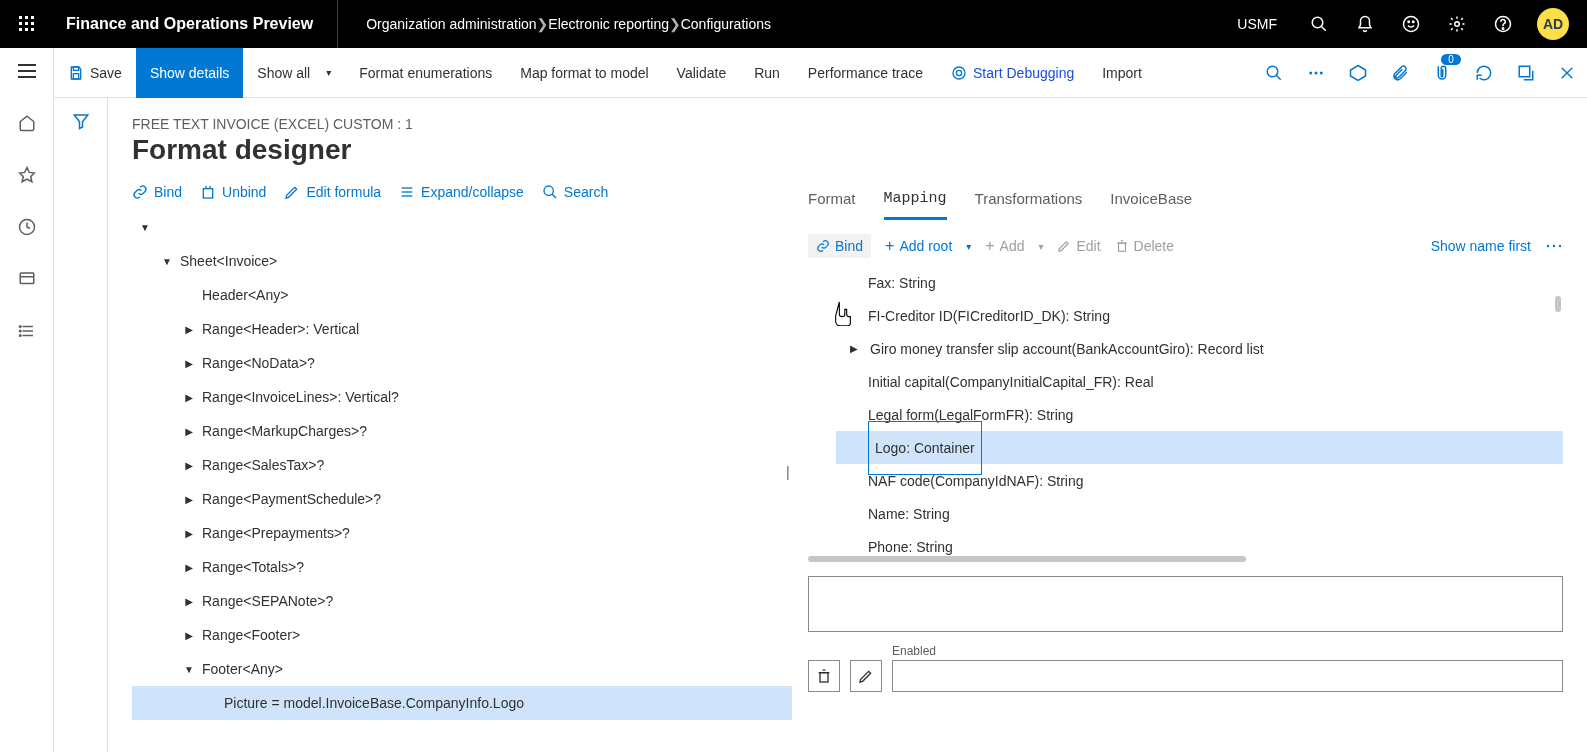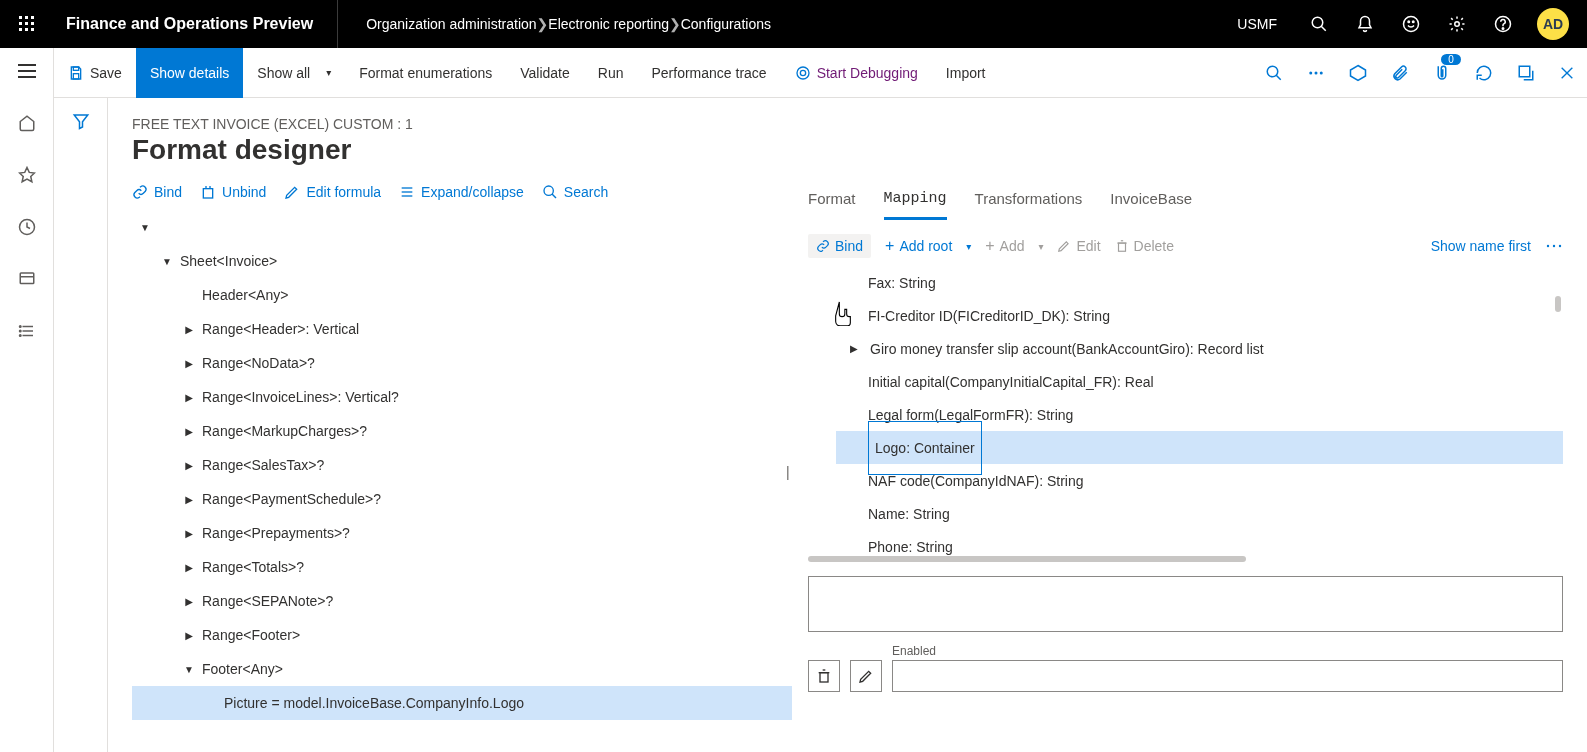--- a/index.html
+++ b/index.html
@@ -112,21 +112,21 @@
   align-items: center;
   gap: 6px;
   padding: 0 14px;
   cursor: pointer;
   font-size: 14px;
   color: #323130;
 }
 .cmdbar .btn.primary { background: #0078d4; color: #fff; }
 .cmdbar .btn.save svg { width:16px; height:16px; }
 .cmdbar .spacer { flex: 1; }
-.cmdbar .btn.accent { color: #701a75; }
+.cmdbar .btn.accent { color: #1d4ed8; }
 .cmdbar .icon-only { padding: 0 12px; }
 .badge {
   position: relative;
 }
 .badge::after {
   content: attr(data-count);
   position: absolute;
   top: 6px; right: 2px;
   background: #0078d4;
   color: #fff;
@@ -406,20 +406,21 @@
         <svg viewBox="0 0 24 24" fill="none" stroke="#0078d4" stroke-width="2">
             <path d="M5 3h11l3 3v15H5z"></path>
             <rect x="8" y="3" width="8" height="5"></rect>
             <rect x="8" y="13" width="8" height="8"></rect>
           </svg>
         <span>Save</span>
       </div>
       <div class="btn primary">Show details</div>
       <div class="btn"><span>Show all</span>&nbsp;<span style="font-size:10px">▾</span></div>
       <div class="btn">Format enumerations</div>
+      <div class="btn">Map format to model</div>
       <div class="btn">Validate</div>
       <div class="btn">Run</div>
       <div class="btn">Performance trace</div>
       <div class="btn accent">
         <svg width="16" height="16" viewBox="0 0 24 24" fill="none" stroke="#0078d4" stroke-width="2">
             <circle cx="12" cy="12" r="9"></circle>
             <circle cx="12" cy="12" r="4"></circle>
           </svg>
         <span>Start Debugging</span>
       </div>

